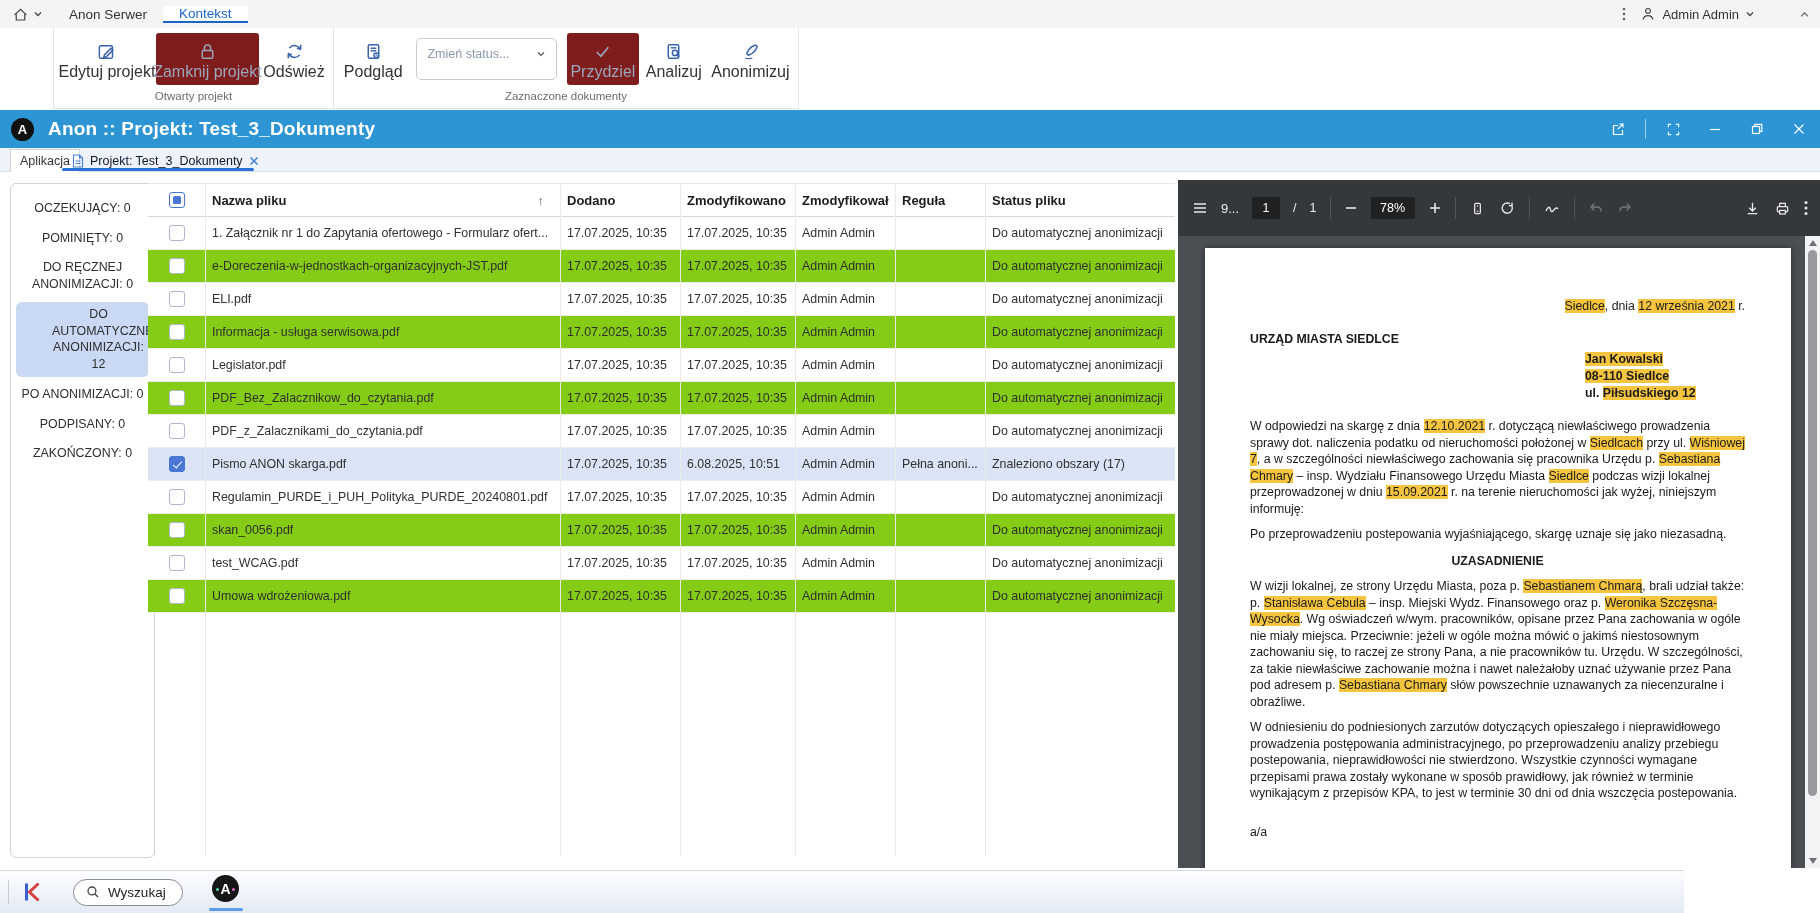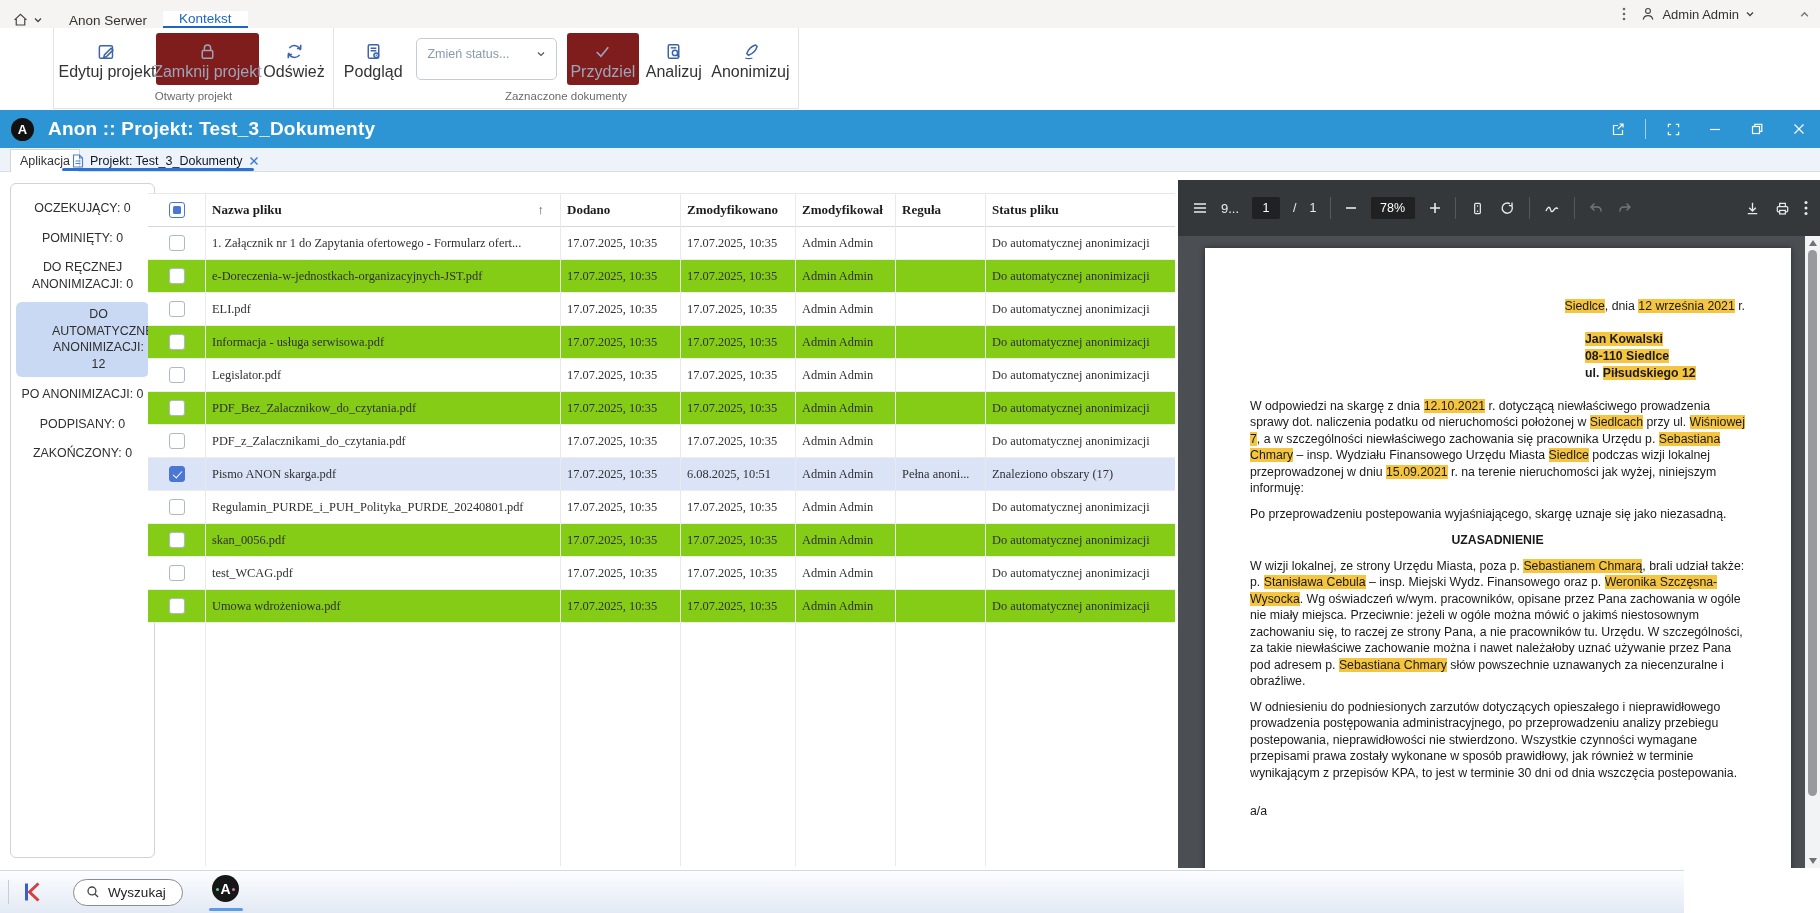--- a/index.html
+++ b/index.html
@@ -2,21 +2,21 @@
 <html><head>
 <meta charset="utf-8">
 <style>
   * { box-sizing: border-box; margin: 0; padding: 0; }
   html,body { width:1820px; height:913px; overflow:hidden;
     font-family:"Liberation Sans","DejaVu Sans",sans-serif; background:#fff; }
   .app { position:relative; width:1820px; height:913px; background:#fff; }
 
   
   .topbar { position:absolute; left:0; top:0; width:1820px; height:28px;
-    background:#f5f4f2; display:flex; align-items:flex-end; }
+    background:#f5f4f2; display:flex; align-items:center; }
   .home-group { display:flex; align-items:center; gap:4px; padding:0 10px 0 12px; color:#444; }
   .mtab { display:flex; align-items:center; padding:0 16px; font-size:13.5px; color:#333; cursor:default; }
   .mtab.active { background:#fff; color:#1a66c8; border-bottom:2px solid #1a66c8; font-weight:400; }
   .topbar-right { position:absolute; right:0; top:0; height:28px; display:flex; align-items:center; gap:14px; padding-right:10px; color:#555; }
   .user-chip { display:flex; align-items:center; gap:6px; font-size:13px; color:#333; }
   .collapse-gap { width:16px; }
 
   
   .ribbon { position:absolute; left:0; top:28px; width:1820px; height:82px; background:#ffffff; }
   .rgroups { position:absolute; left:53px; top:0; display:flex; }
@@ -60,22 +60,22 @@
   .content { position:absolute; left:0; top:172px; width:1820px; height:696px; background:#fff; }
 
   
   .sidebar { position:absolute; left:10px; top:11px; width:145px; height:675px; background:#fff;
     border:1px solid #cfd2d6; border-radius:6px; padding:12px 5px; }
   .sb-item { font-size:12.4px; color:#2f2f2f; text-align:center; padding:4px 4px; margin-bottom:5px;
     line-height:1.35; border-radius:6px; cursor:pointer; }
   .sb-item.sel { background:#c9d8f3;padding-left:36px; }
 
   
-  .filetable { position:relative; margin-left:148px; margin-top:21px; width:1027px; height:673px;
-    border-top:1px solid #e8e8e8; overflow:hidden;font-family:Liberation Serif, serif; }
+  .filetable { position:relative; margin-left:148px; margin-top:11px; width:1027px; height:673px;
+    border-top:1px solid #e8e8e8; overflow:hidden; }
   .col-sep { position:absolute; top:0; bottom:0; width:1px; background:#e9e9e9; z-index:5; pointer-events:none; }
   .thead, .trow { display:grid; grid-template-columns:57px 355px 120px 115px 100px 90px 1fr; align-items:center; }
   .thead { height:33px; font-size:13px; font-weight:700; color:#1c1c1c; border-bottom:1px solid #d8d8d8; background:#fff; }
   .thead .cell, .trow .cell { padding-left:7px; white-space:nowrap; overflow:hidden; }
   .namehead { display:flex; align-items:center; }
   .sort-arrow { margin-left:auto; margin-right:16px; font-weight:400; color:#555; font-size:13px; }
   .trow { height:33px; font-size:12.4px; color:#303030; border-bottom:1px solid #ededed; cursor:pointer; background:#fff; }
   .trow.alt { background:#84cc16; }
   .trow.selected { background:#dbe4f6; }
   .cb-cell { display:flex; justify-content:center; padding-left:0 !important; }
@@ -539,20 +539,21 @@
           <svg width="4" height="16" viewBox="0 0 4 16" fill="currentColor">
               <circle cx="2" cy="2.5" r="1.5"></circle>
               <circle cx="2" cy="8" r="1.5"></circle>
               <circle cx="2" cy="13.5" r="1.5"></circle>
             </svg>
         </div>
       </div>
       <div class="pdfview">
         <div class="page">
           <div class="d-date"><span class="hl">Siedlce</span><span>, dnia </span><span class="hl">12 września 2021</span><span> r.</span></div>
+          <div class="d-office">URZĄD MIASTA SIEDLCE</div>
           <div class="d-addr">
             <div><span class="hl">Jan Kowalski</span></div>
             <div><span class="hl">08-110 Siedlce</span></div>
             <div><span>ul. </span><span class="hl">Piłsudskiego 12</span></div>
           </div>
           <div class="d-para"><span>W odpowiedzi na skargę z dnia </span><span class="hl">12.10.2021</span><span> r. dotyczącą niewłaściwego prowadzenia sprawy dot. naliczenia podatku od nieruchomości położonej w </span><span class="hl">Siedlcach</span><span> przy ul. </span><span class="hl">Wiśniowej 7</span><span>, a w szczególności niewłaściwego zachowania się pracownika Urzędu p. </span><span class="hl">Sebastiana Chmary</span><span> – insp. Wydziału Finansowego Urzędu Miasta </span><span class="hl">Siedlce</span><span> podczas wizji lokalnej przeprowadzonej w dniu </span><span class="hl">15.09.2021</span><span> r. na terenie nieruchomości jak wyżej, niniejszym informuję:</span></div>
           <div class="d-para"><span>Po przeprowadzeniu postepowania wyjaśniającego, skargę uznaje się jako niezasadną.</span></div>
           <div class="d-heading">UZASADNIENIE</div>
           <div class="d-para"><span>W wizji lokalnej, ze strony Urzędu Miasta, poza p. </span><span class="hl">Sebastianem Chmarą</span><span>, brali udział także:  p. </span><span class="hl">Stanisława Cebula</span><span> – insp. Miejski Wydz. Finansowego oraz p. </span><span class="hl">Weronika Szczęsna-Wysocka</span><span>. Wg oświadczeń w/wym. pracowników, opisane przez Pana zachowania w ogóle nie miały miejsca. Przeciwnie: jeżeli w ogóle można mówić o jakimś niestosownym zachowaniu się, to raczej ze strony Pana, a nie pracowników tu. Urzędu. W szczególności, za takie niewłaściwe zachowanie można i nawet należałoby uznać używanie przez Pana pod adresem p. </span><span class="hl">Sebastiana Chmary</span><span> słów powszechnie uznawanych za niecenzuralne i obraźliwe.</span></div>
           <div class="d-para"><span>W odniesieniu do podniesionych zarzutów dotyczących opieszałego i nieprawidłowego prowadzenia postępowania administracyjnego, po przeprowadzeniu analizy przebiegu postepowania, nieprawidłowości nie stwierdzono. Wszystkie czynności wymagane przepisami prawa zostały wykonane w sposób prawidłowy, jak również w terminie wynikającym z przepisów KPA, to jest w terminie 30 dni od dnia wszczęcia postepowania.</span></div>

